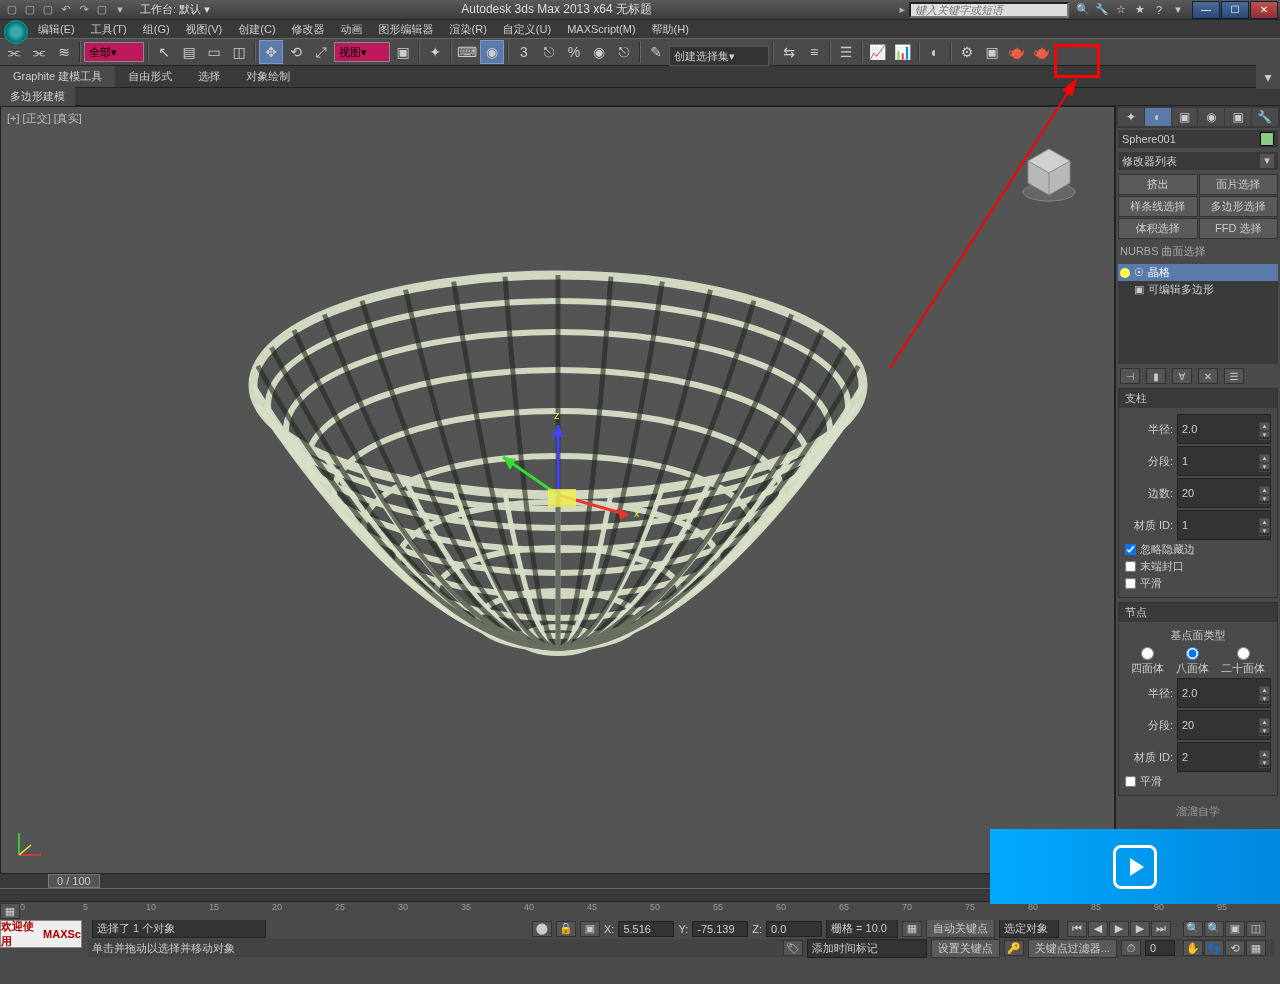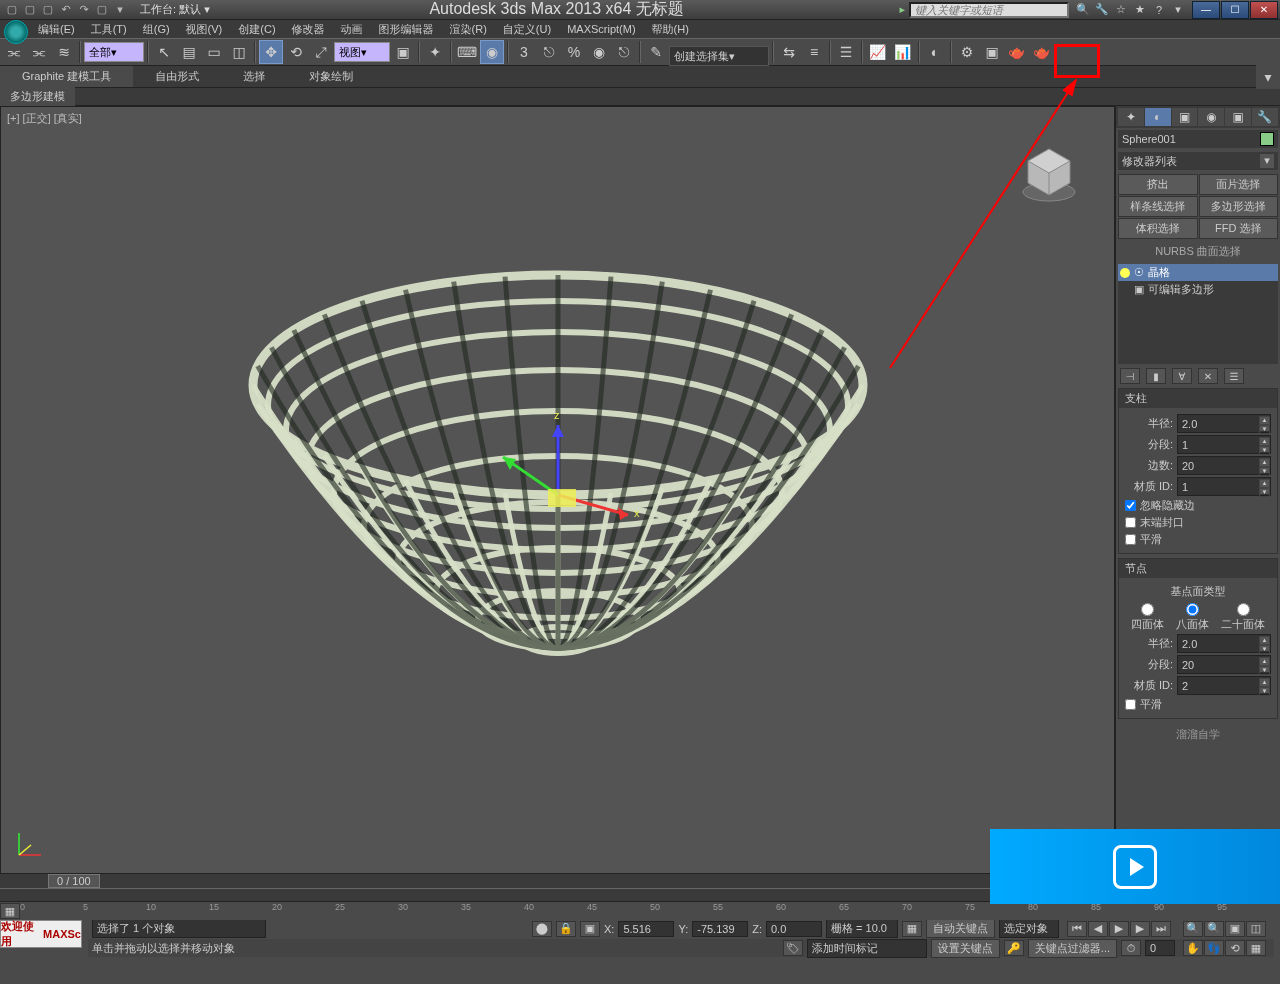--- a/index.html
+++ b/index.html
@@ -3,44 +3,44 @@
 <meta charset="utf-8">
 <style>
 * { margin:0; padding:0; box-sizing:border-box; font-family:"Microsoft YaHei",Arial,sans-serif; font-size:11px; user-select:none; }
 body { background:#444; color:#ccc; width:1280px; height:984px; overflow:hidden; position:relative; }
 
 
 .titlebar { height:20px; background:linear-gradient(#5a5a5a,#3d3d3d); display:flex; align-items:center; border-bottom:1px solid #222; }
 .titlebar .qat { display:flex; gap:2px; padding:0 4px; }
 .titlebar .qat span { width:16px; height:16px; display:flex; align-items:center; justify-content:center; color:#bbb; font-size:11px; }
 .titlebar .ws { color:#ddd; padding:0 8px; }
-.titlebar .apptitle { flex:1; text-align:center; color:#ddd; font-size:16px; }
+.titlebar .apptitle { flex:1; text-align:center; color:#ddd; font-size:12px; }
 .titlebar .search { width:160px; height:16px; background:#ddd; color:#666; font-style:italic; padding:0 4px; font-size:11px; }
 .titlebar .tbicons { display:flex; gap:3px; padding:0 6px; }
 .titlebar .tbicons span { width:16px; height:16px; display:flex; align-items:center; justify-content:center; color:#ccc; }
 .winbtns { display:flex; gap:1px; padding-right:2px; }
 .winbtns div { width:28px; height:18px; background:linear-gradient(#4a6a9a,#2a4a7a); border:1px solid #123; display:flex; align-items:center; justify-content:center; color:#fff; font-size:10px; }
 .winbtns .close { background:linear-gradient(#c05050,#903030); }
 
 
 .menubar { height:18px; background:#3a3a3a; display:flex; align-items:center; padding-left:30px; gap:0; }
 .menubar .logo { position:absolute; left:4px; top:20px; width:24px; height:24px; background:radial-gradient(circle,#3aa 30%,#066 70%); border-radius:50%; border:1px solid #0aa; z-index:2; }
 .menubar span { padding:2px 8px; color:#ccc; cursor:pointer; }
 
 
 .maintb { height:28px; background:#4a4a4a; border-top:1px solid #666; border-bottom:1px solid #222; display:flex; align-items:center; gap:1px; padding:0 2px; }
 .tbtn { width:24px; height:24px; background:#4a4a4a; border:1px solid transparent; display:flex; align-items:center; justify-content:center; color:#ccc; font-size:14px; cursor:pointer; }
 .tbtn.active { background:#5a7aaa; border-color:#7a9acc; }
 .tsep { width:2px; height:22px; border-left:1px solid #333; border-right:1px solid #666; margin:0 2px; }
-.tdrop { height:20px; background:#c4b5fd; color:#000; padding:0 4px; border:1px solid #888; display:flex; align-items:center; }
+.tdrop { height:20px; background:#be185d; color:#000; padding:0 4px; border:1px solid #888; display:flex; align-items:center; }
 .tdrop.dark { background:#333; color:#ccc; border-color:#555;margin-top:8px; }
 
 
 .ribbon { height:22px; background:#3a3a3a; display:flex; align-items:center; border-bottom:1px solid #222; }
-.ribbon .rtab { padding:3px 22px; color:#ccc; cursor:pointer; }
+.ribbon .rtab { padding:3px 13px; color:#ccc; cursor:pointer; }
 .ribbon .rtab.active { background:#4a4a4a; }
 .ribbon2 { height:18px; background:#3a3a3a; display:flex; align-items:center; border-bottom:1px solid #222; }
 .ribbon2 span { padding:2px 10px; color:#ccc; background:#4a4a4a; }
 
 
 .mainarea { position:absolute; top:106px; left:0; right:0; bottom:110px; display:flex; }
 .viewport { flex:1; background:#545454; position:relative; border:1px solid #222; overflow:hidden; }
 .vplabel { position:absolute; top:4px; left:6px; color:#bbb; z-index:5; }
 .viewcube { position:absolute; top:30px; right:30px; width:70px; height:70px; z-index:5; }
 .gizmo-corner { position:absolute; bottom:10px; left:10px; width:40px; height:40px; z-index:5; }
@@ -56,35 +56,35 @@
 .cmdpanel { width:165px; background:#4a4a4a; display:flex; flex-direction:column; overflow:hidden; border-left:1px solid #222; }
 .cmdtabs { height:22px; display:flex; gap:1px; background:#3a3a3a; padding:2px; }
 .cmdtabs div { flex:1; height:18px; background:#4a4a4a; display:flex; align-items:center; justify-content:center; font-size:12px; cursor:pointer; }
 .cmdtabs div.active { background:#5a7aaa; }
 .objname { height:18px; background:#3a3a3a; display:flex; align-items:center; padding:0 4px; margin:2px; }
 .objname .swatch { width:14px; height:14px; background:#8c8; border:1px solid #000; margin-left:auto; }
 .modlist-dd { height:18px; background:#3a3a3a; margin:2px; display:flex; align-items:center; padding:0 4px; }
 .modlist-dd .arrow { margin-left:auto; background:#555; width:14px; height:14px; text-align:center; }
 .btngrid { display:grid; grid-template-columns:1fr 1fr; gap:1px; padding:2px; }
 .btngrid div { background:#5a5a5a; border:1px solid #333; text-align:center; padding:2px 0; cursor:pointer; }
-.nurbs { padding:3px 4px; background:#4a4a4a; text-align:center; color:#aaa; }
+.nurbs { padding:3px 4px; background:#4a4a4a; text-align:left; color:#aaa; }
 .modstack { height:100px; background:#3a3a3a; margin:2px; overflow:auto; }
 .modstack .row { display:flex; align-items:center; padding:1px 2px; gap:4px; }
 .modstack .row.sel { background:#5a7aaa; color:#fff; }
 .modstack .bulb { width:10px; height:10px; background:#ff5; border-radius:50%; }
 .modstack .plus { width:10px; text-align:center; }
 .stackbtns { height:20px; display:flex; gap:6px; padding:2px 4px; align-items:center; }
 .stackbtns span { width:20px; height:16px; background:#555; border:1px solid #333; display:flex; align-items:center; justify-content:center; font-size:10px; cursor:pointer;}
 
 .rollout { background:#4a4a4a; margin:2px; border:1px solid #333; }
 .rollhead { background:#3a3a3a; padding:2px 6px; cursor:pointer; }
 .rollbody { padding:4px 6px; }
 .prow { display:flex; align-items:center; margin:2px 0; gap:4px; }
 .prow label { width:48px; text-align:right; }
-.spinner { flex:1; height:19px; background:#333; border:1px solid #222; display:flex; align-items:center; }
+.spinner { flex:1; height:30px; background:#333; border:1px solid #222; display:flex; align-items:center; }
 .spinner span { flex:1; padding:0 4px; color:#ccc; }
 .spinbtn { width:11px; height:15px; background:#555; display:flex; flex-direction:column; }
 .spinbtn div { flex:1; font-size:6px; text-align:center; line-height:7px; border:1px solid #444; cursor:pointer;}
 .chk { display:flex; align-items:center; gap:4px; margin:2px 0; }
 .chk input { width:11px; height:11px; }
 .radio3 { display:flex; justify-content:space-around; margin:2px 0; }
 .radio3 label { display:flex; flex-direction:column; align-items:center; font-size:10px; gap:1px;}
 .rlabel { text-align:center; padding:2px 0; color:#ccc; }
 
 

